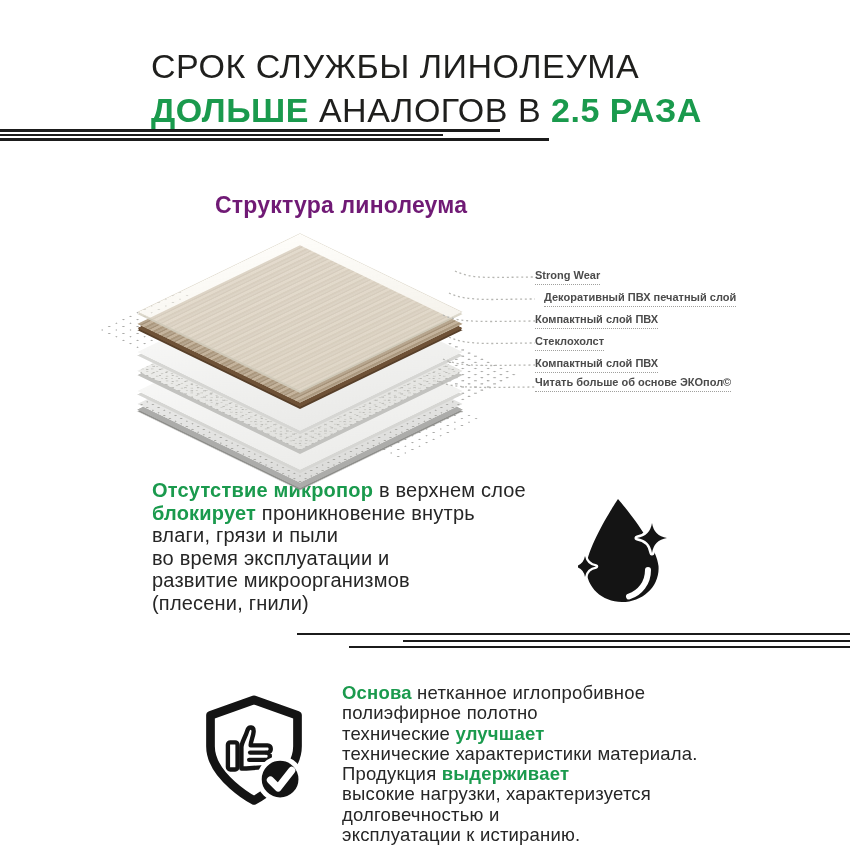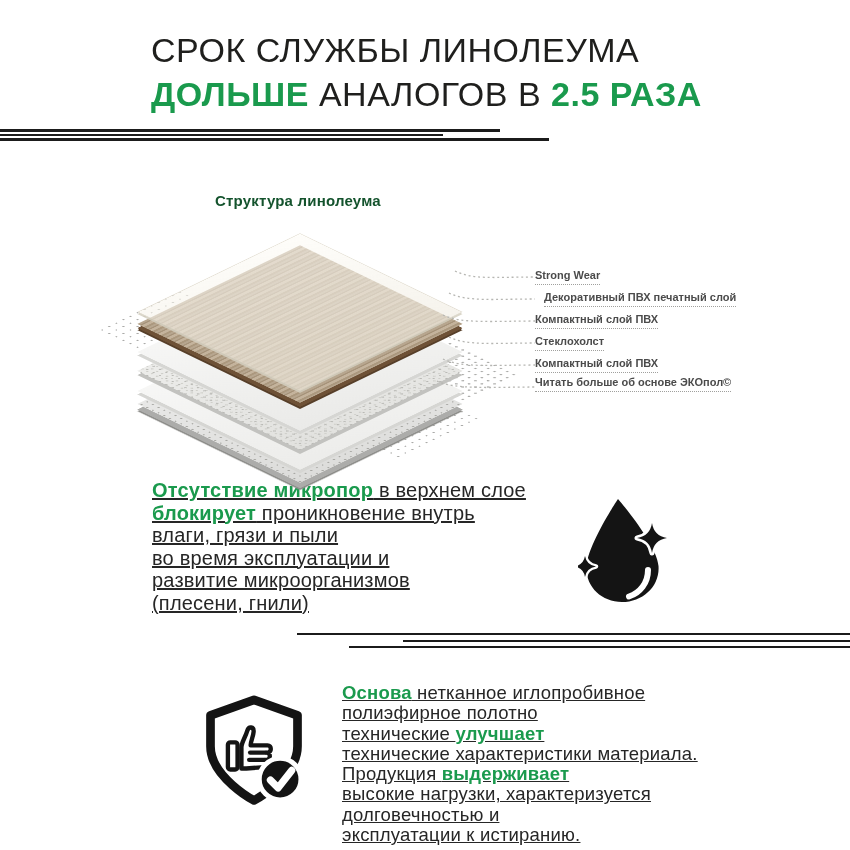--- a/index.html
+++ b/index.html
@@ -8,36 +8,36 @@
     --body-ink:#262626;
     --label-ink:#4b4b4b;
     --rule:#1b1b1b;
   }
   *{margin:0;padding:0;box-sizing:border-box;}
   html,body{background:#fff;}
   body{font-family:"Liberation Sans","DejaVu Sans",sans-serif;}
   .stage{position:relative;width:850px;height:850px;background:#fff;overflow:hidden;}
 
   
-  .title-block{position:absolute;left:151px;top:28px;line-height:44px;font-size:34px;
+  .title-block{position:absolute;left:151px;top:44px;line-height:44px;font-size:34px;
     letter-spacing:.5px;color:var(--ink);font-weight:500;white-space:nowrap;}
   .title-block .green{color:var(--green);font-weight:800;}
 
   
   .rule{position:absolute;height:2.5px;background:var(--rule);}
   .rA1{left:0;top:129px;width:500px;}
   .rA2{left:0;top:133.6px;width:443px;}
   .rA3{left:0;top:138.2px;width:549px;}
   .rB1{right:0;top:632.5px;width:553px;}
   .rB2{right:0;top:639.5px;width:447px;}
   .rB3{right:0;top:645.5px;width:501px;}
 
   
-  .diagram-heading{position:absolute;left:215px;top:192px;font-size:15px;font-weight:700;
-    color:#14532d;letter-spacing:.2px;}
+  .diagram-heading{position:absolute;left:215px;top:192px;font-size:23px;font-weight:700;
+    color:#701a75;letter-spacing:.2px;}
   .stack{position:absolute;left:140px;top:210px;width:345px;height:220px;}
   .layer{position:absolute;left:45px;width:230px;height:230px;
     transform:rotateX(61deg) rotateZ(45deg);}
   .dotpatch{position:absolute;transform:rotateX(61deg) rotateZ(45deg);
     background-image:radial-gradient(#8f8f8c 1.1px,transparent 1.5px);
     background-size:10px 10px;opacity:.75;z-index:1;}
   .dp1{left:-20px;top:60px;width:120px;height:120px;}
   .dp2{left:130px;top:135px;width:200px;height:120px;}
   .dp3{left:260px;top:115px;width:100px;height:100px;background-size:9px 9px;}
   .l-wear{top:-13px;z-index:16;
@@ -71,21 +71,21 @@
     color:var(--label-ink);white-space:nowrap;z-index:21;}
   .layer-label span{display:inline-block;border-bottom:1.5px dotted #a0a09d;padding-bottom:2.5px;}
   .ll1{top:269px;} .ll2{top:291px;margin-left:9px;} .ll3{top:313px;}
   .ll4{top:335px;} .ll5{top:357px;} .ll6{top:376px;}
 
   
   .feature-text{position:absolute;color:var(--body-ink);letter-spacing:.2px;font-weight:500;}
   .feature-text .green{color:var(--green);font-weight:800;}
   .ft1{left:152px;top:479px;width:430px;font-size:20px;line-height:22.5px;}
   .ft2{left:342px;top:683px;width:450px;font-size:18.5px;line-height:20.3px;}
-  .tline{white-space:nowrap;text-decoration:underline;}
+  .tline{white-space:nowrap;}
 
   
   .drop-icon{position:absolute;left:578px;top:496px;width:104px;height:112px;}
   .shield-icon{position:absolute;left:196px;top:692px;width:116px;height:124px;}
 </style>
 </head>
 <body>
 
 <div class="stage">
 

